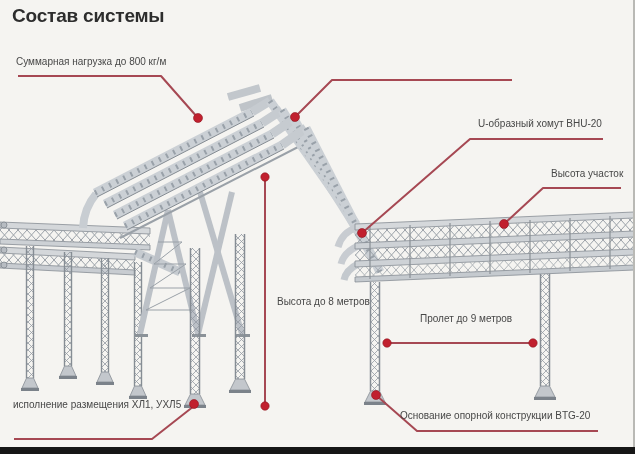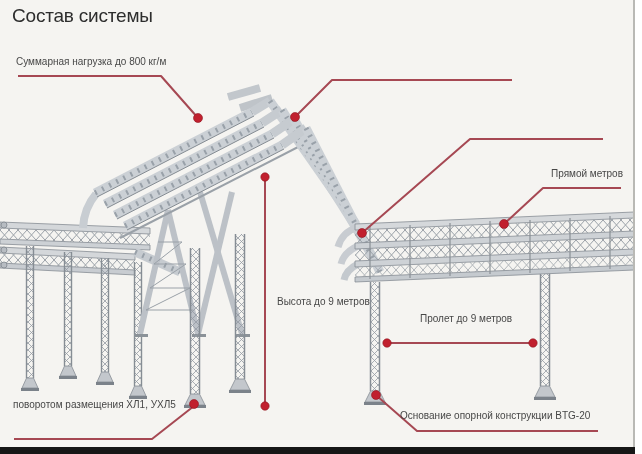--- a/index.html
+++ b/index.html
@@ -11,21 +11,21 @@
   }
   html,body{margin:0;padding:0;}
   body{font-family:"Liberation Sans", sans-serif;background:#ffffff;}
   .stage{
     position:relative;width:642px;height:454px;background:var(--bg);
     overflow:hidden;
   }
   .layer{position:absolute;left:0;top:0;}
   .page-title{
     position:absolute;left:12px;top:5px;
-    font-size:19px;font-weight:400;color:var(--title-color);
+    font-size:19px;font-weight:700;color:var(--title-color);
     letter-spacing:-0.2px;white-space:nowrap;
   }
   .callout{
     position:absolute;font-size:10px;color:var(--label-color);
     white-space:nowrap;line-height:13px;
   }
   .callout .line{display:block;white-space:nowrap;line-height:17px;}
   .leader{stroke:var(--accent-line);stroke-width:2;fill:none;stroke-linejoin:round;stroke-linecap:butt;}
   .dot{fill:var(--accent-dot);stroke:#8f1620;stroke-width:0.6;}
   .bottom-bar{position:absolute;left:0;top:447px;width:635px;height:7px;background:#161616;}
@@ -224,29 +224,30 @@
       <polyline class="leader" points="598,431 417,431 377,396"></polyline>
       <circle class="dot" cx="376" cy="395" r="4.5"></circle>
     </g>
   </svg>
 
   <div class="page-title">Состав системы</div>
 
   <div class="callout" style="left:16px;top:55px;">Суммарная нагрузка до 800 кг/м</div>
 
 
-
-  <div class="callout" style="left:551px;top:167px;">Прямой метров</div>
-
-  <div class="callout" style="left:277px;top:295px;">Высота до 9 метров</div>
+  <div class="callout" style="left:478px;top:117px;">U-образный хомут BHU-20</div>
+
+  <div class="callout" style="left:551px;top:167px;">Высота участок</div>
+
+  <div class="callout" style="left:277px;top:295px;">Высота до 8 метров</div>
 
   <div class="callout" style="left:420px;top:312px;">Пролет до 9 метров</div>
 
   <div class="callout" style="left:13px;top:396px;">
-    <span class="line">поворотом размещения ХЛ1, УХЛ5</span>
+    <span class="line">исполнение размещения ХЛ1, УХЛ5</span>
   </div>
 
   <div class="callout" style="left:400px;top:409px;">Основание опорной конструкции BTG-20</div>
 
   <div class="bottom-bar"></div>
   <div class="right-line"></div>
   <div class="right-strip"></div>
 </div>
 
 </body></html>

